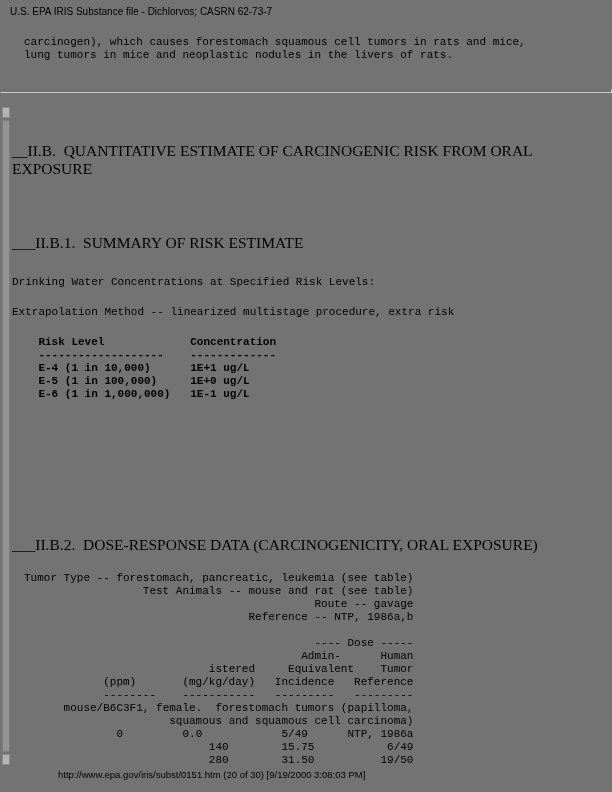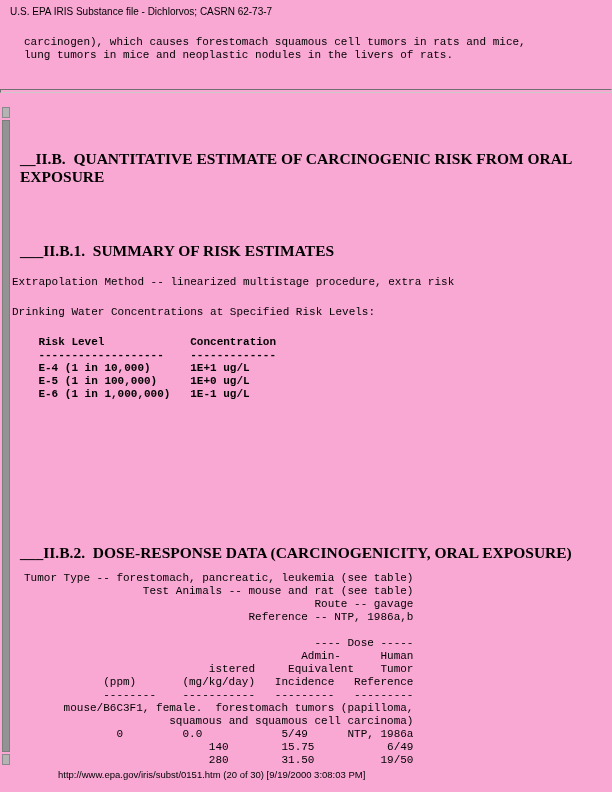--- a/index.html
+++ b/index.html
@@ -1,20 +1,20 @@
 <!DOCTYPE html>
 <html><head>
 <meta charset="utf-8">
 <style>
   html, body { margin: 0; padding: 0; background: #ffffff; }
   .page {
     position: relative;
     width: 612px;
     height: 792px;
-    background: #f9a8d4;
+    background: #737373;
     overflow: hidden;
     font-family: "Liberation Sans", sans-serif;
     color: #000000;
   }
 
   .doc-header {
     position: absolute;
     left: 10px;
     top: 6px;
     font-size: 10px;
@@ -74,24 +74,24 @@
     flex: 1 1 auto;
     margin: 2px 0;
     background: #939393;
     border: 1px solid #7d7d7d;
     box-sizing: border-box;
   }
 
   h2.doc-heading {
     position: absolute;
     left: 12px;
-    margin: 8px;
+    margin: 0;
     font-family: "Liberation Serif", "DejaVu Serif", serif;
     font-size: 15.5px;
-    font-weight: bold;
+    font-weight: normal;
     line-height: 18px;
     white-space: pre-wrap;
   }
   #heading-iib  { top: 142px; width: 580px; }
   #heading-iib1 { top: 234px; }
   #heading-iib2 { top: 536px; text-align: center; }
 
   .iib1-body { position: absolute; left: 12px; top: 276px; }
   .iib1-body pre.para { margin: 0 0 17px 0; }
   .iib1-body pre.table { margin: 0; font-weight: bold; }
@@ -113,25 +113,25 @@
 
   <div class="left-scrollbar">
     <div class="scroll-btn"></div>
     <div class="scroll-thumb"></div>
     <div class="scroll-btn"></div>
   </div>
 
   <h2 class="doc-heading" id="heading-iib">__II.B.  QUANTITATIVE ESTIMATE OF CARCINOGENIC RISK FROM ORAL
 EXPOSURE</h2>
 
-  <h2 class="doc-heading" id="heading-iib1">___II.B.1.  SUMMARY OF RISK ESTIMATES</h2>
+  <h2 class="doc-heading" id="heading-iib1">___II.B.1.  SUMMARY OF RISK ESTIMATE</h2>
 
   <div class="iib1-body">
+    <pre class="mono para">Drinking Water Concentrations at Specified Risk Levels:</pre>
     <pre class="mono para">Extrapolation Method -- linearized multistage procedure, extra risk</pre>
-    <pre class="mono para">Drinking Water Concentrations at Specified Risk Levels:</pre>
     <pre class="mono table">    Risk Level             Concentration
     -------------------    -------------
     E-4 (1 in 10,000)      1E+1 ug/L
     E-5 (1 in 100,000)     1E+0 ug/L
     E-6 (1 in 1,000,000)   1E-1 ug/L</pre>
   </div>
 
   <h2 class="doc-heading" id="heading-iib2">___II.B.2.  DOSE-RESPONSE DATA (CARCINOGENICITY, ORAL EXPOSURE)</h2>
 
   <div class="iib2-body">

